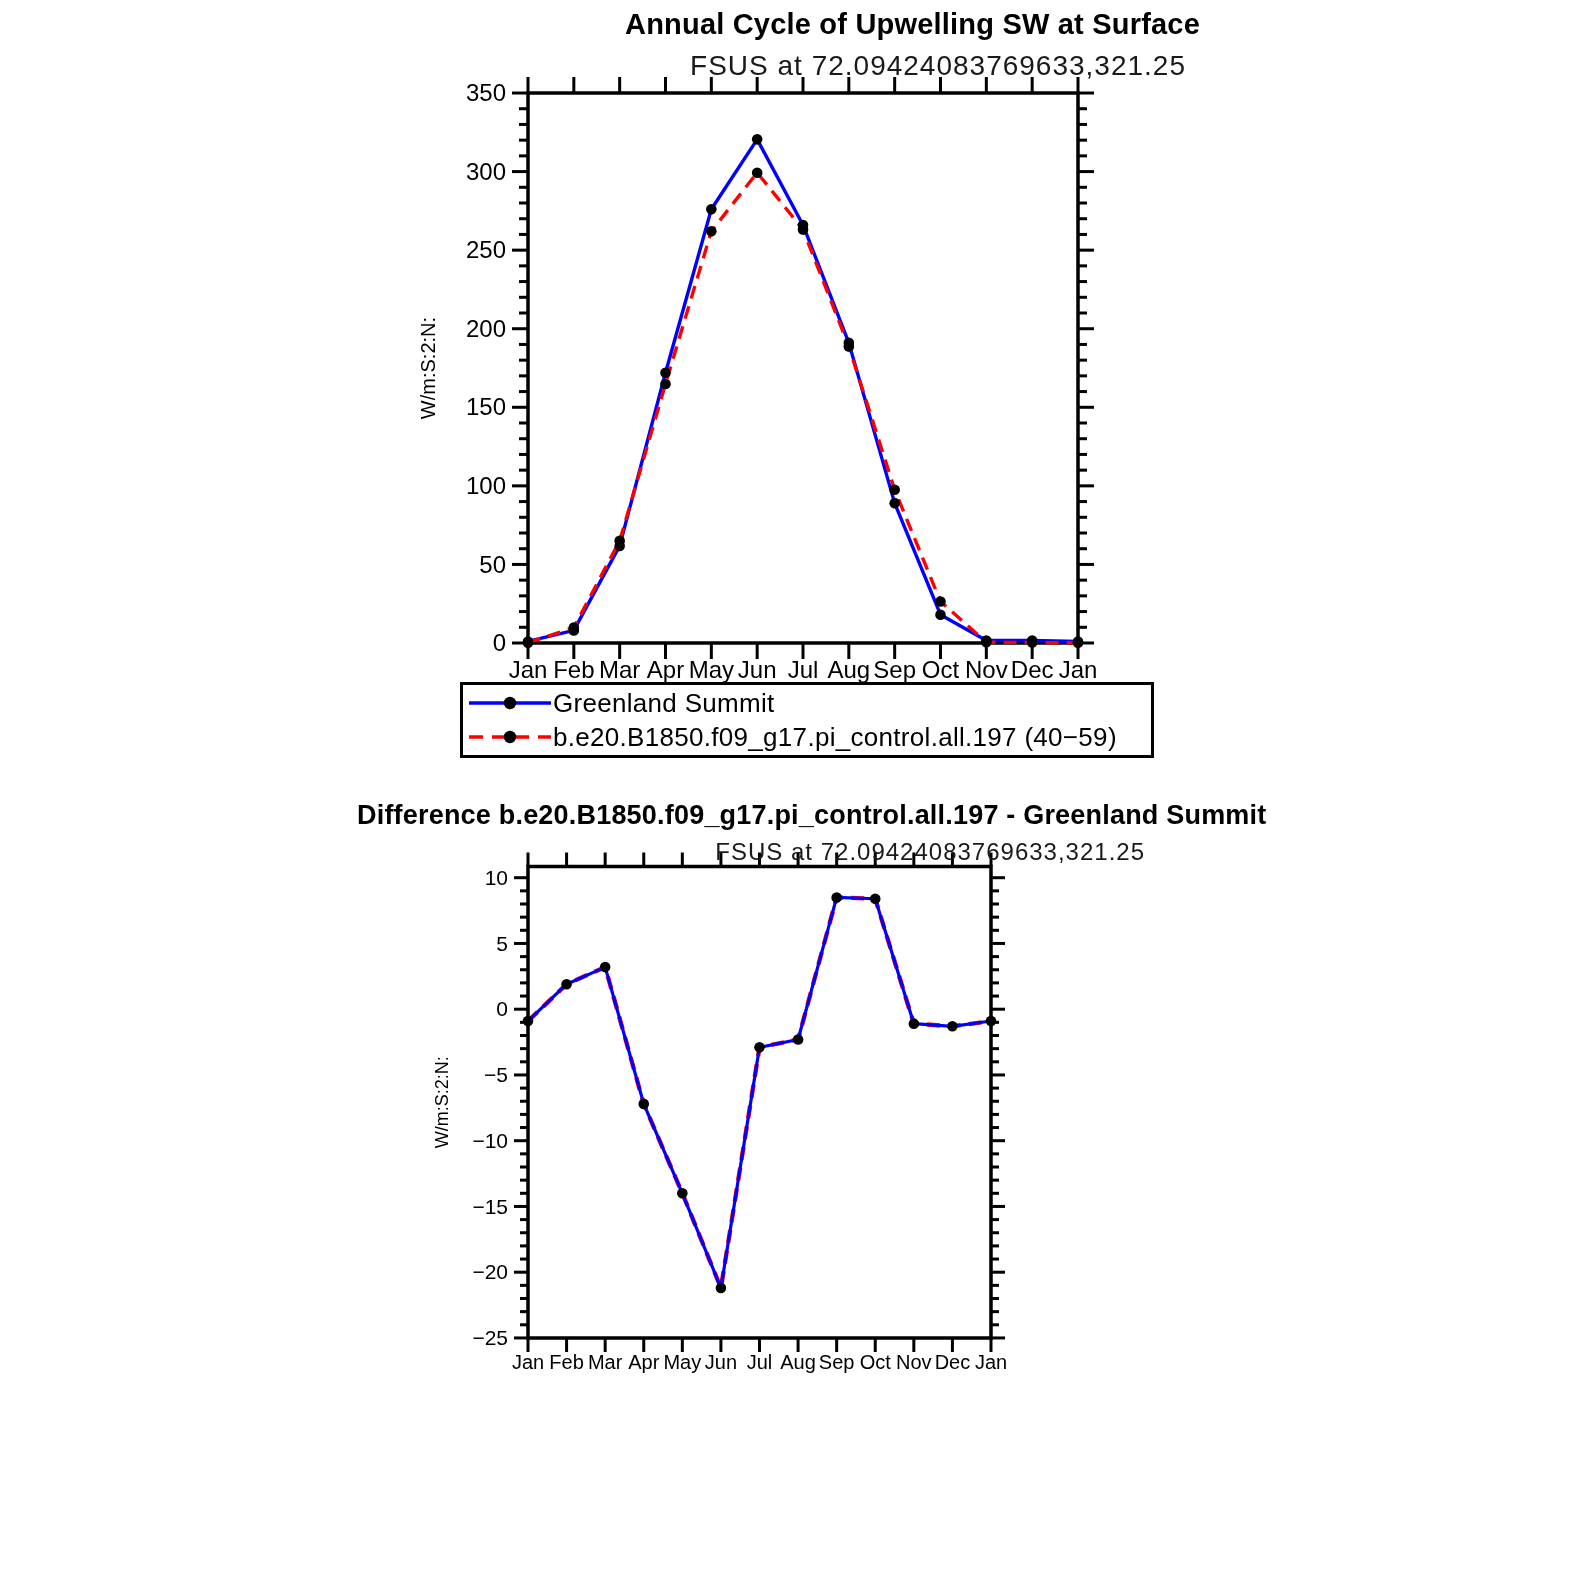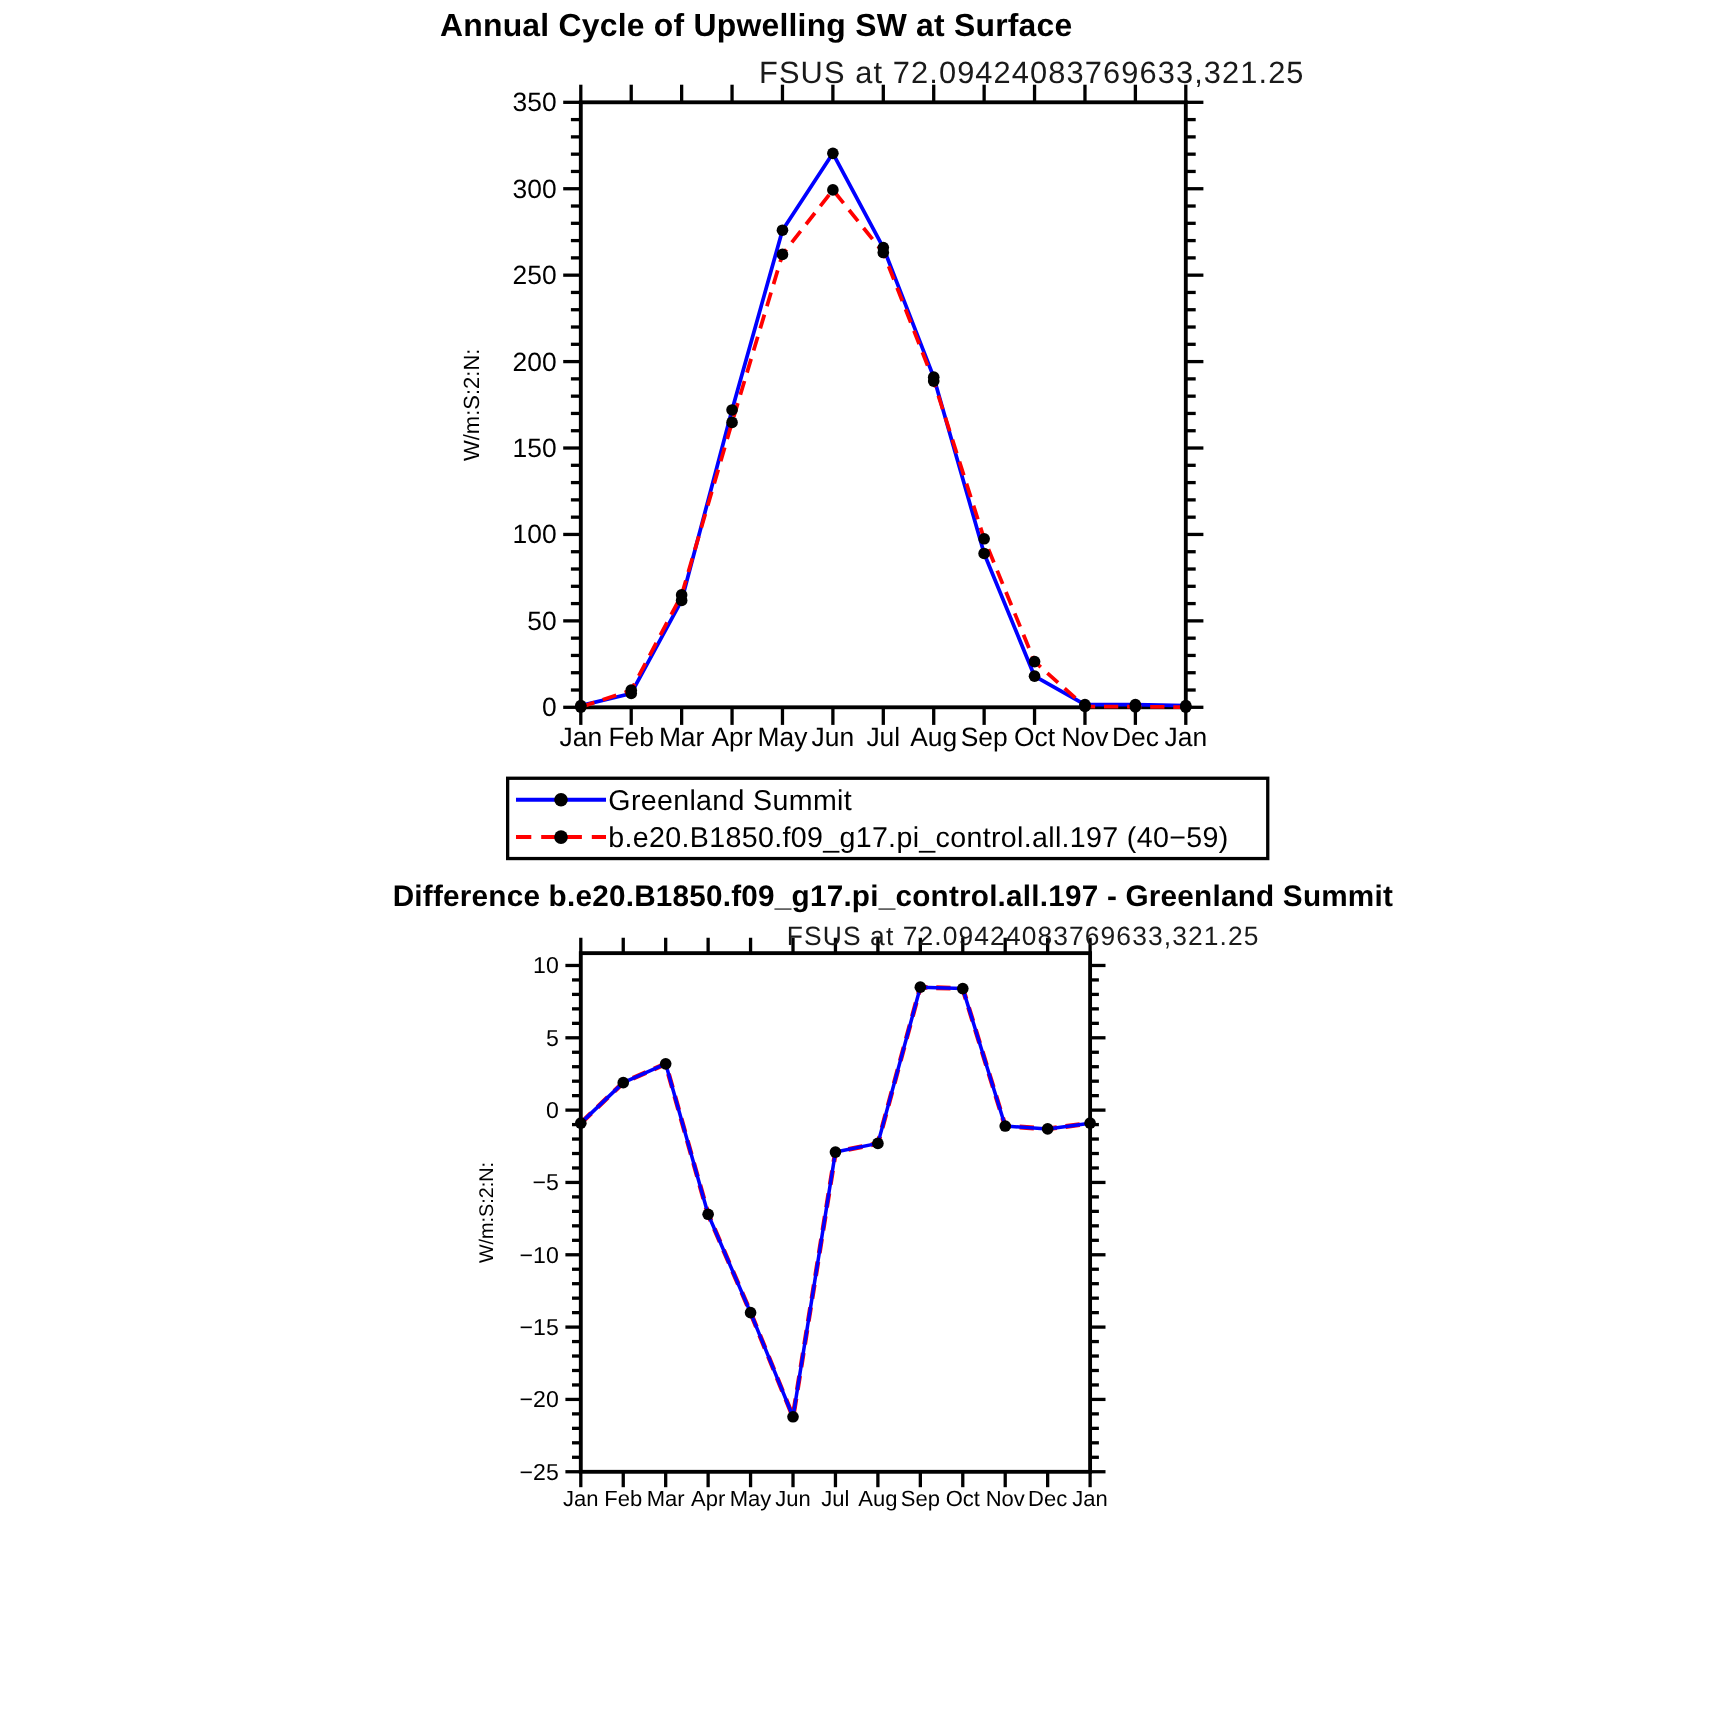--- a/index.html
+++ b/index.html
@@ -2,33 +2,33 @@
 <html><head>
 <meta charset="utf-8">
 <style>
   html,body { margin:0; padding:0; background:#ffffff; }
   .canvas {
     position:relative; width:1574px; height:1574px; background:#ffffff;
     font-family:"Liberation Sans", sans-serif; overflow:hidden;
   }
   #chart-canvas { position:absolute; left:0; top:0; }
   .title {
-    position:absolute; text-align:left; color:#000;
+    position:absolute; text-align:right; color:#000;
     font-weight:bold; font-size:28px; letter-spacing:0.2px; white-space:nowrap;
   }
   .subtitle {
     position:absolute; text-align:right; color:#1a1a1a;
     font-weight:normal; letter-spacing:1px; white-space:nowrap;
   }
   .t1 { left:400px; top:8px;  width:800px; font-size:29px; }
   .s1 { left:386px; top:50px; width:800px; font-size:28px; }
   .t2 { left:357px; top:800px; width:800px; font-size:27px; }
   .s2 { left:345px; top:838px; width:800px; font-size:24px; }
   .legend {
-    position:absolute; left:460px; top:706px; width:694px; height:76px;
+    position:absolute; left:460px; top:682px; width:694px; height:76px;
     border:3px solid #000; box-sizing:border-box;
     display:flex; flex-direction:column; justify-content:center;
     padding-left:6px;
   }
   .legend-row { display:flex; align-items:center; height:34px; }
   .legend-sample { flex:0 0 82px; height:18px; }
   .legend-label {
     margin-left:2px; font-size:26px; color:#000; white-space:nowrap;
     letter-spacing:0.3px;
   }

